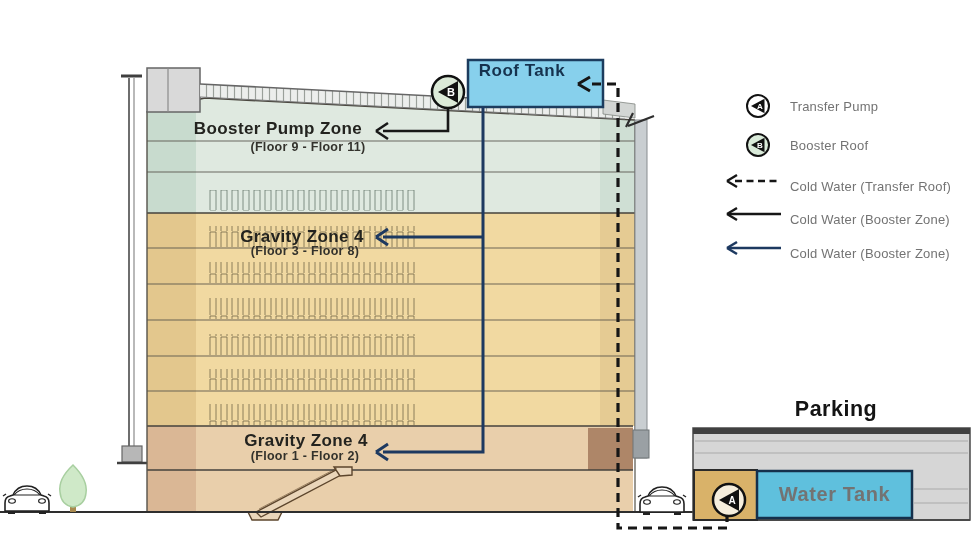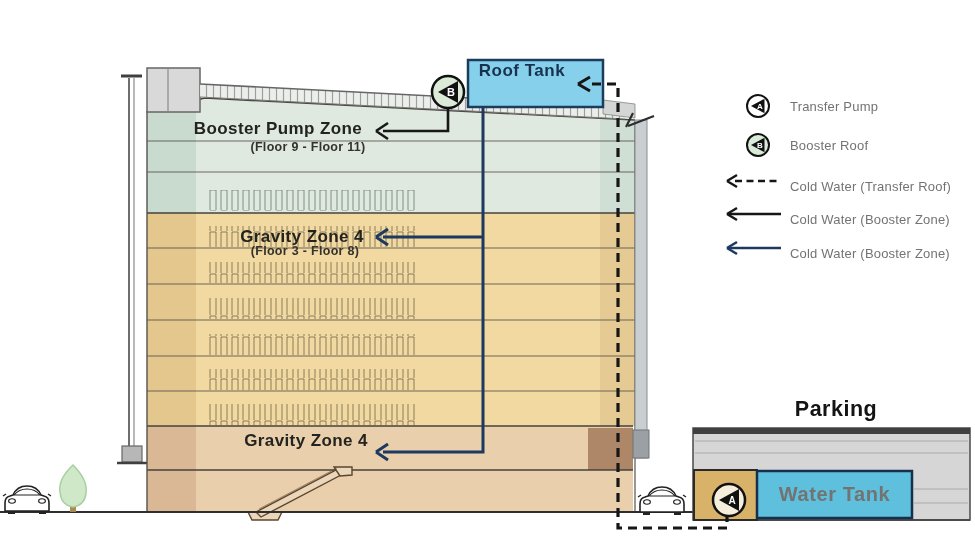--- a/index.html
+++ b/index.html
@@ -175,20 +175,21 @@
     </g>
   </svg>
 
   <div class="lbl zone-title" style="left:148px;top:119px;width:260px;">Booster Pump Zone</div>
   <div class="lbl zone-sub" style="left:188px;top:140px;width:240px;">(Floor 9 - Floor 11)</div>
 
   <div class="lbl zone-title" style="left:172px;top:227px;width:260px;">Gravity Zone 4</div>
   <div class="lbl zone-sub" style="left:185px;top:244px;width:240px;">(Floor 3 - Floor 8)</div>
 
   <div class="lbl zone-title" style="left:176px;top:431px;width:260px;">Gravity Zone 4</div>
+  <div class="lbl zone-sub" style="left:185px;top:449px;width:240px;">(Floor 1 - Floor 2)</div>
 
   <div class="lbl tank-title" style="left:472px;top:61px;width:100px;">Roof Tank</div>
   <div class="lbl water-title" style="left:757px;top:483px;width:155px;">Water Tank</div>
   <div class="lbl parking-title" style="left:756px;top:397px;width:160px;">Parking</div>
 
   <div>
 
     <div class="legend-row" style="top:93px;">
       <span class="legend-ic">
           <svg class="pump-ic" width="26" height="26">

